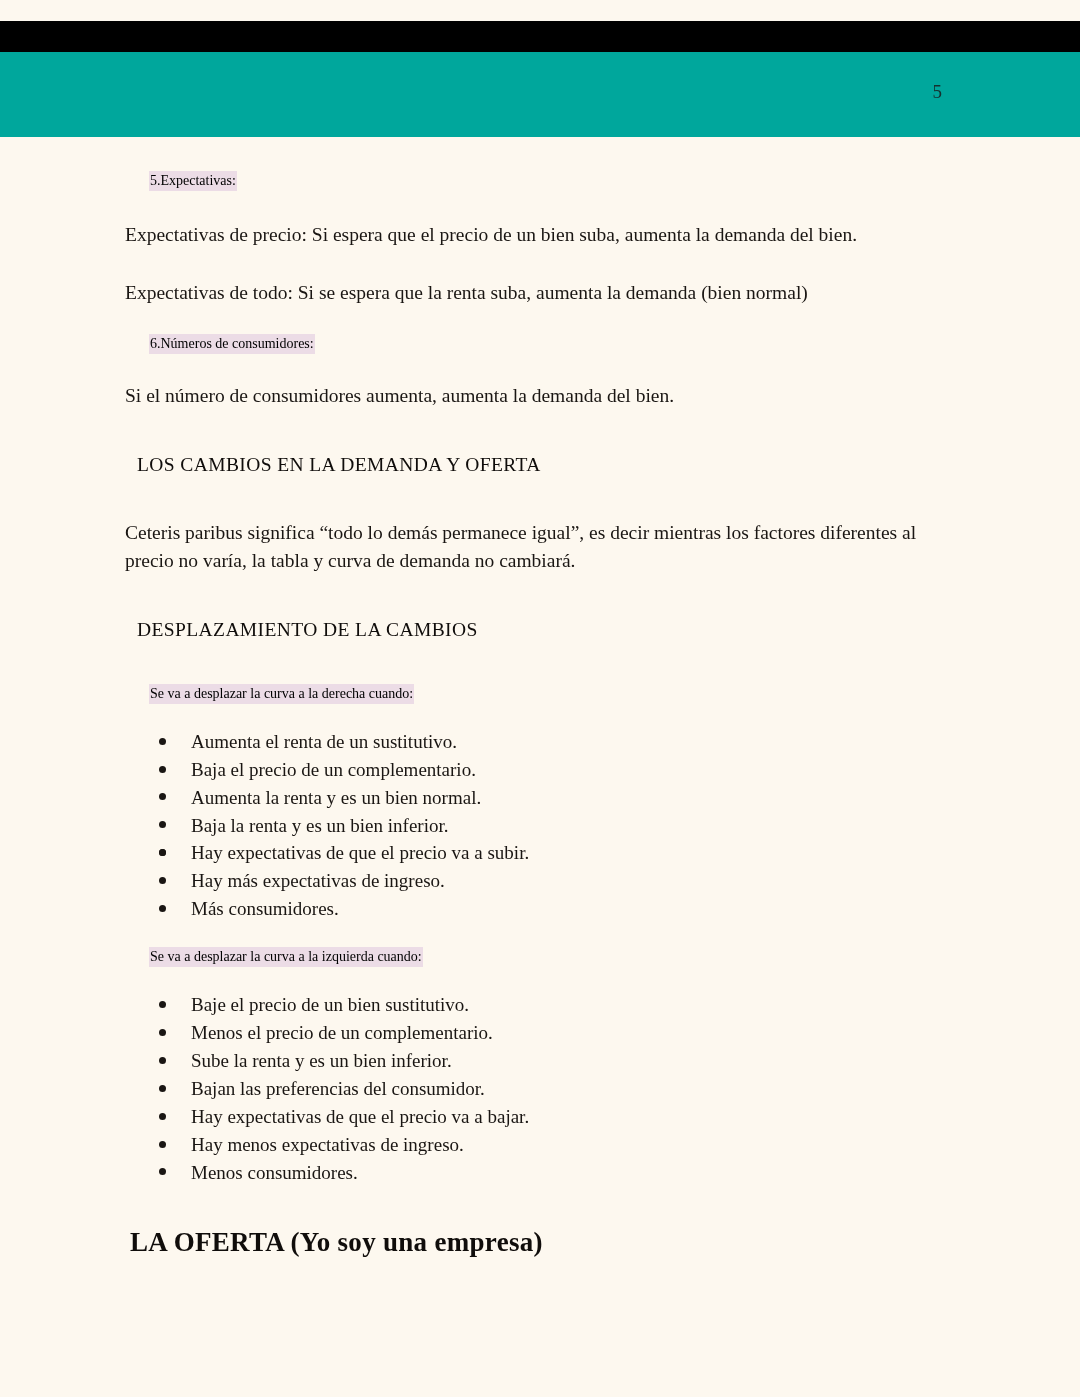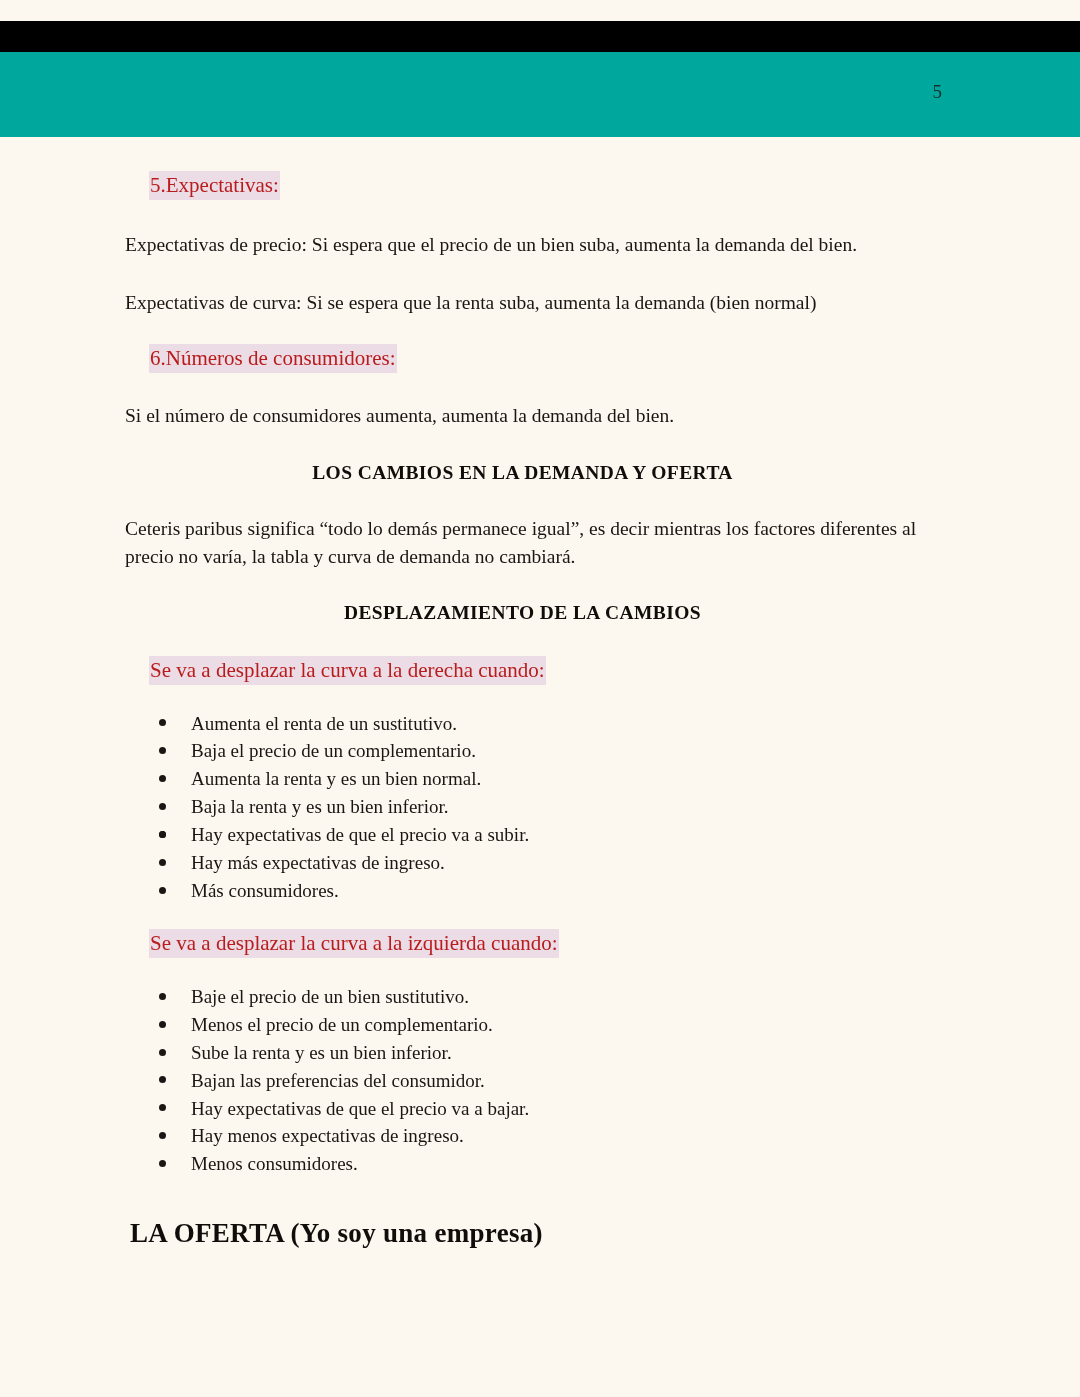--- a/index.html
+++ b/index.html
@@ -64,44 +64,43 @@
     color: #1a1613;
     max-width: 795px;
   }
 
   .spacer-24 { height: 24px; }
   .spacer-28 { height: 28px; }
   .spacer-30 { height: 30px; }
   .spacer-34 { height: 34px; }
 
   .hl-wrap {
-    font-size: 21px;
+    font-size: 14px;
     line-height: 1.42;
-    color: #b91c1c;
+    color: #000000;
     padding-left: 24px;
   }
   .hl {
     background: #ecdce6;
     padding: 2px 1px 3px 1px;
     box-decoration-break: clone;
     -webkit-box-decoration-break: clone;
   }
 
   .bold-lead {
     font-weight: normal;
   }
 
   .heading-caps {
     font-size: 19.5px;
-    font-weight: bold;
+    font-weight: normal;
     letter-spacing: 0.4px;
     color: #100d0b;
     line-height: 1.3;
-    margin: 0;
-    text-align: center;
+    margin: 12px;
   }
 
   .heading-big {
     font-size: 27px;
     font-weight: bold;
     color: #100d0b;
     line-height: 1.25;
     letter-spacing: 0.3px;
     margin: 5px;
   }
@@ -145,21 +144,21 @@
   <div class="content">
 
     <div class="hl-wrap"><span class="hl">5.Expectativas:</span></div>
 
     <div class="spacer-30"></div>
 
     <p class="para"><span class="bold-lead">Expectativas de precio:</span><span> Si espera que el precio de un bien suba, aumenta la demanda del bien.</span></p>
 
     <div class="spacer-30"></div>
 
-    <p class="para"><span class="bold-lead">Expectativas de curva:</span><span> Si se espera que la renta suba, aumenta la demanda (bien normal)</span></p>
+    <p class="para"><span class="bold-lead">Expectativas de todo:</span><span> Si se espera que la renta suba, aumenta la demanda (bien normal)</span></p>
 
     <div class="spacer-28"></div>
 
     <div class="hl-wrap"><span class="hl">6.Números de consumidores:</span></div>
 
     <div class="spacer-28"></div>
 
     <p class="para">Si el número de consumidores aumenta, aumenta la demanda del bien.</p>
 
     <div class="spacer-30"></div>

